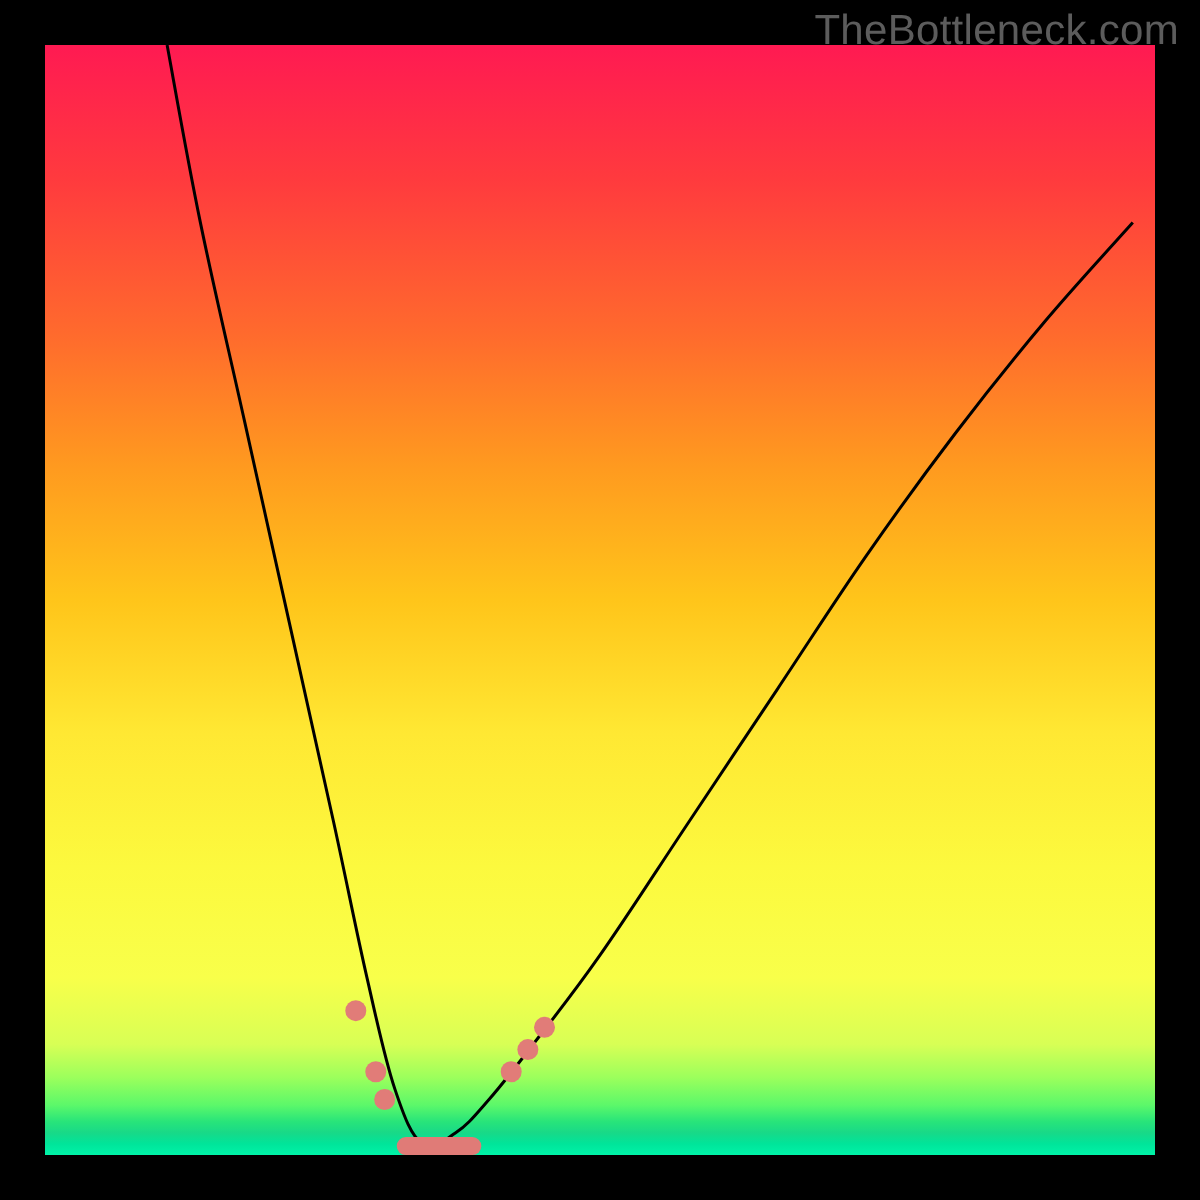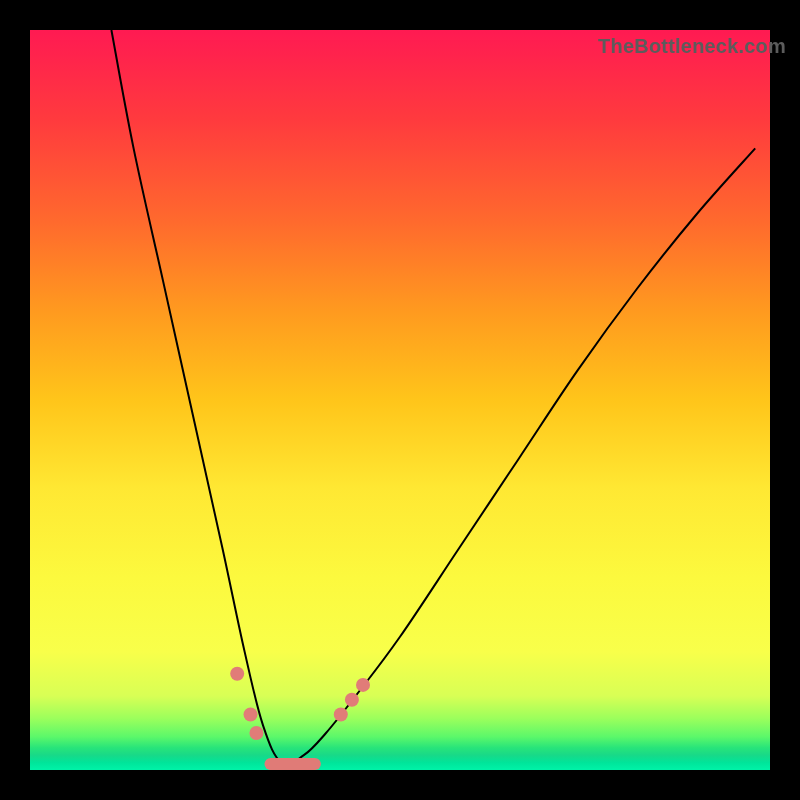--- a/index.html
+++ b/index.html
@@ -14,25 +14,24 @@
     position: relative;
     width: 800px;
     height: 800px;
     background: #000;
   }
   .watermark {
     position: absolute;
     top: 4px;
     right: 14px;
     color: #5c5c5c;
-    font-size: 20px;
-    font-weight: 700;
+    font-size: 28px;
+    font-weight: 400;
     letter-spacing: 0.2px;
     z-index: 10;
-    margin-top: 31px;
   }
   .plot {
     position: absolute;
     left: 30px;
     top: 30px;
     width: 740px;
     height: 740px;
   }
   .gradient {
     position: absolute;

